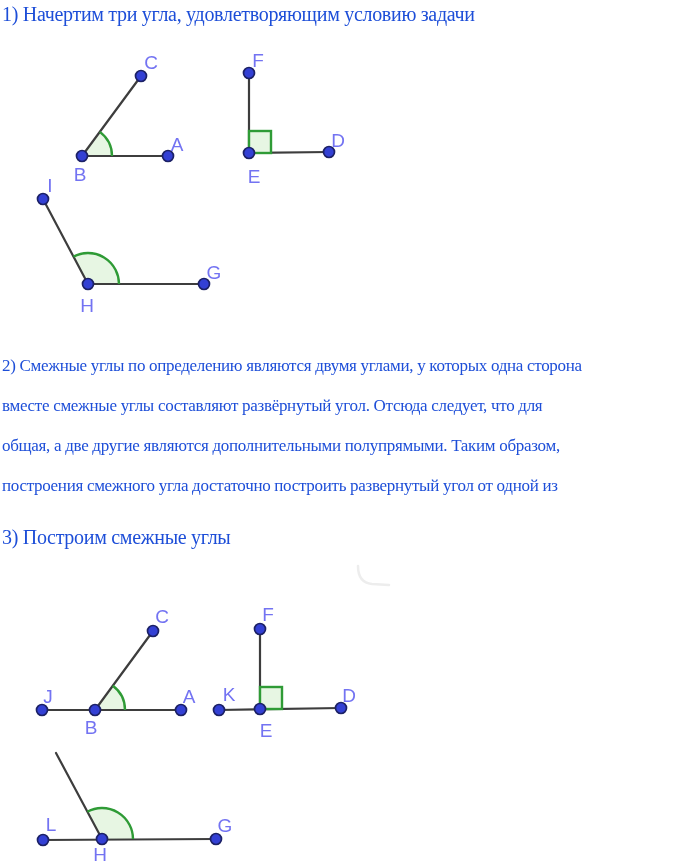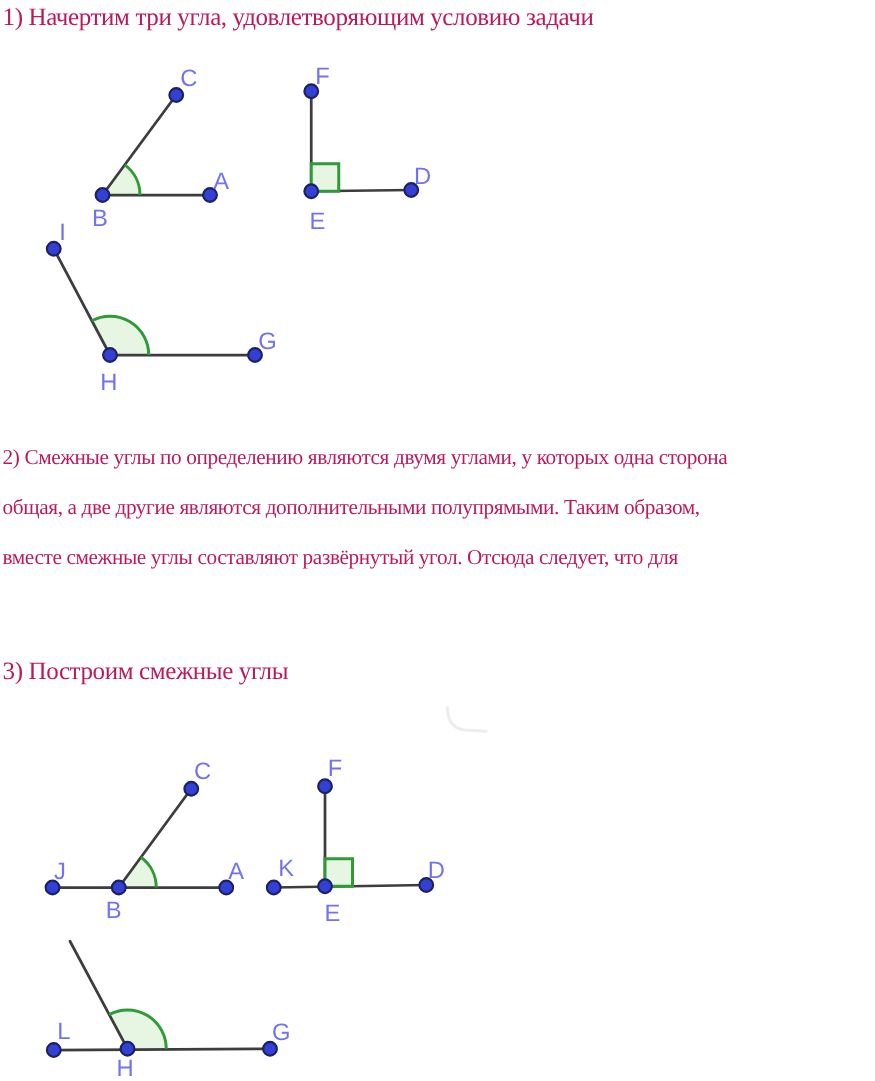--- a/index.html
+++ b/index.html
@@ -7,21 +7,21 @@
     padding: 0;
     background: #ffffff;
   }
   #page {
     position: relative;
     width: 700px;
     height: 865px;
     background: #ffffff;
     overflow: hidden;
     font-family: "Liberation Serif", "DejaVu Serif", serif;
-    color: #be185d;
+    color: #1d4ed8;
   }
   .line-text {
     position: absolute;
     left: 2px;
     white-space: nowrap;
     font-size: 20px;
     letter-spacing: -0.3px;
     line-height: 24px;
   }
   #step2-paragraph {
@@ -46,22 +46,23 @@
 </style>
 </head>
 <body>
 
 <div id="page">
 
   <div class="line-text" style="top: 2px;">1) Начертим три угла, удовлетворяющим условию задачи</div>
 
   <div id="step2-paragraph">
     <span class="para-line">2) Смежные углы по определению являются двумя углами, у которых одна сторона</span>
+    <span class="para-line">вместе смежные углы составляют развёрнутый угол. Отсюда следует, что для</span>
     <span class="para-line">общая, а две другие являются дополнительными полупрямыми. Таким образом,</span>
-    <span class="para-line">вместе смежные углы составляют развёрнутый угол. Отсюда следует, что для</span>
+    <span class="para-line">построения смежного угла достаточно построить развернутый угол от одной из</span>
   </div>
 
   <div class="line-text" style="top: 525px;">3) Построим смежные углы</div>
 
   <svg id="figures-canvas" width="700" height="865" viewBox="0 0 700 865">
       <g>
         <path d="M 82 156 L 99.8 131.9 A 30 30 0 0 1 112.0 156.0 Z" fill="#e7f6e3" stroke="none"></path>
         <path d="M 88 284 L 73.5 256.6 A 31 31 0 0 1 119.0 284.0 Z" fill="#e7f6e3" stroke="none"></path>
         <line x1="82" y1="156" x2="141" y2="76" stroke="#3d3d3d" stroke-width="2.2" stroke-linecap="round"></line>
         <line x1="82" y1="156" x2="168" y2="156" stroke="#3d3d3d" stroke-width="2.2" stroke-linecap="round"></line>

